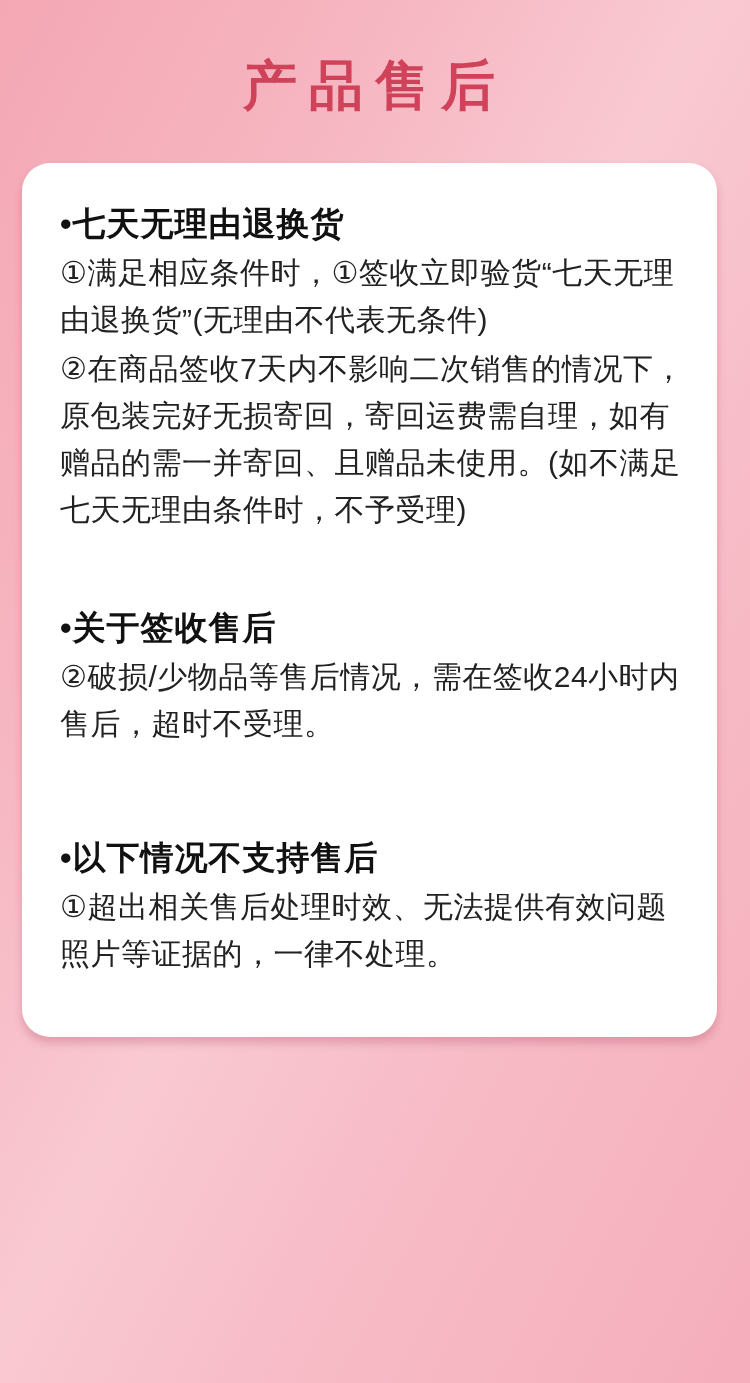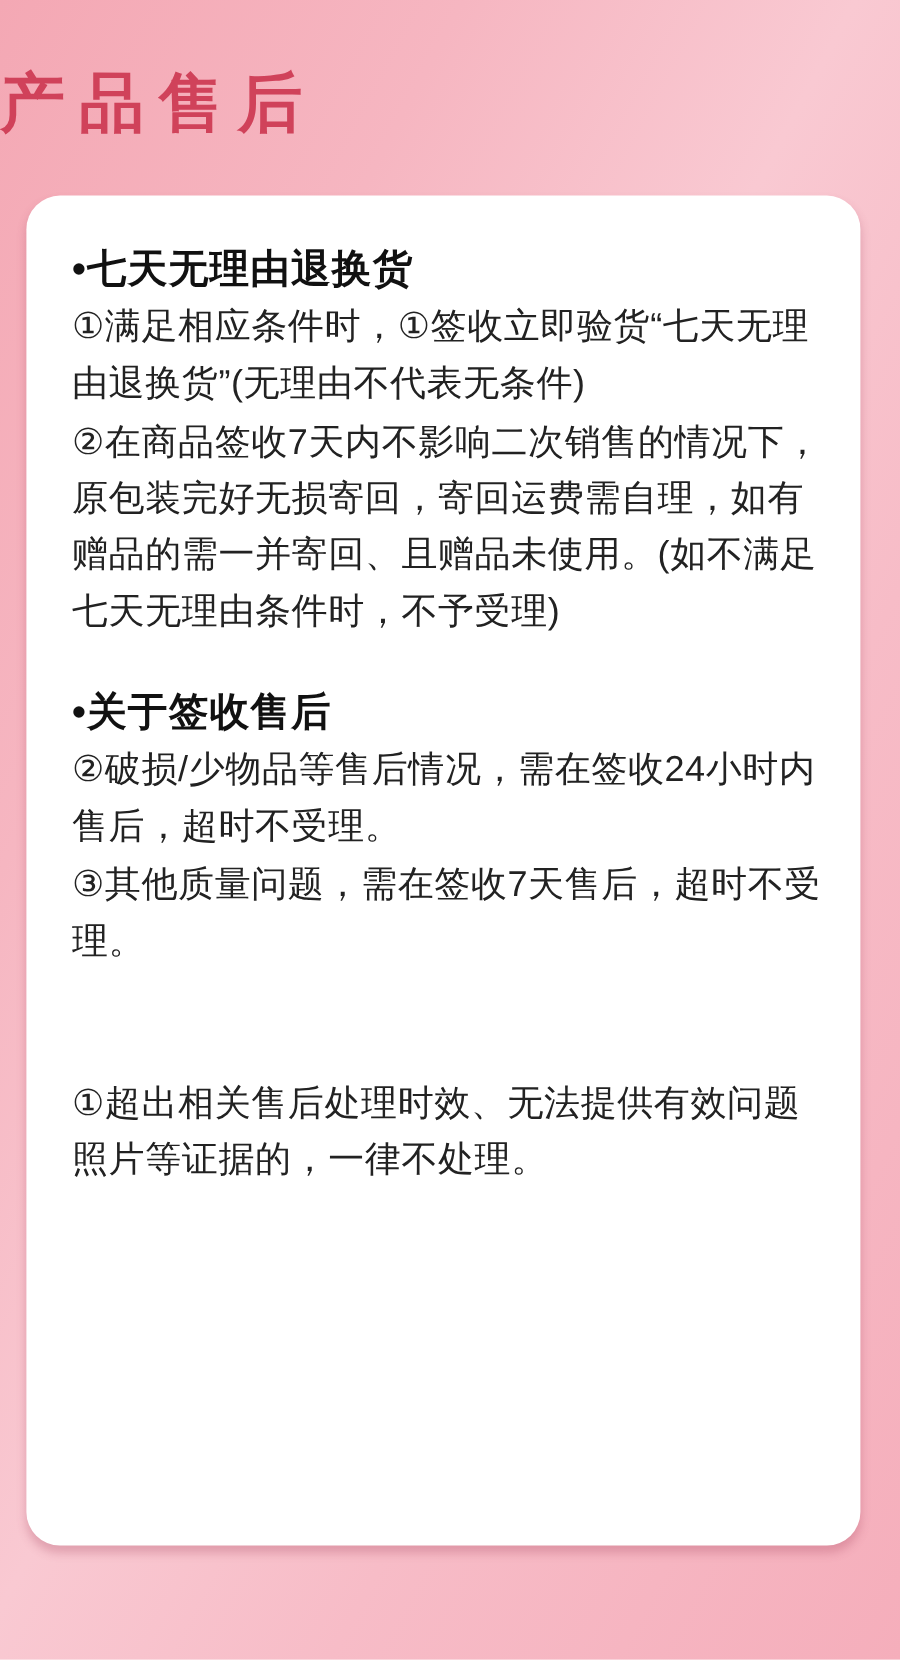--- a/index.html
+++ b/index.html
@@ -16,32 +16,33 @@
       #f9c9d2 48%,
       #f7bcc7 68%,
       #f5aebb 100%);
     font-family: "Liberation Sans", "DejaVu Sans", sans-serif;
     -webkit-font-smoothing: antialiased;
   }
   .page-title {
     margin: 0;
     padding-top: 50px;
     height: 70px;
+    text-align: center;
     font-size: 54px;
     font-weight: 700;
     letter-spacing: 12px;
     color: #d0425a;
   }
   .card {
     box-sizing: border-box;
     position: absolute;
     left: 22px;
     top: 163px;
     width: 695px;
-    height: 1125px;
+    height: 874px;
     background: #ffffff;
     border-radius: 28px;
     box-shadow: 0 6px 8px rgba(170, 70, 95, 0.30);
     padding: 38px 30px 60px 38px;
   }
   .section-heading {
     margin: 0;
     font-size: 33px;
     line-height: 46px;
     font-weight: 700;
@@ -49,40 +50,40 @@
     letter-spacing: 1px;
   }
   .section-body {
     margin: 2px 0 0 0;
     font-size: 30px;
     line-height: 47px;
     color: #222222;
     letter-spacing: 0.5px;
   }
   .section { margin: 0; }
-  .section.gap-medium { margin-top: 37px; }
+  .section.gap-medium { margin-top: 72px; }
   .section.gap-large  { margin-top: 88px; }
 </style>
 </head>
 <body>
 
 <h1 class="page-title">产品售后</h1>
 
 <div class="card">
 
   <div class="section">
     <h2 class="section-heading">•七天无理由退换货</h2>
     <p class="section-body">①满足相应条件时，①签收立即验货“七天无理由退换货”(无理由不代表无条件)</p>
     <p class="section-body">②在商品签收7天内不影响二次销售的情况下，原包装完好无损寄回，寄回运费需自理，如有赠品的需一并寄回、且赠品未使用。(如不满足七天无理由条件时，不予受理)</p>
   </div>
 
   <div class="section gap-medium">
     <h2 class="section-heading">•关于签收售后</h2>
     <p class="section-body">②破损/少物品等售后情况，需在签收24小时内售后，超时不受理。</p>
-    <p class="section-body">③其他质量问题，需在签收7天售后，超时不受理。</p>
   </div>
 
   <div class="section gap-large">
+    <h2 class="section-heading">•以下情况不支持售后</h2>
     <p class="section-body">①超出相关售后处理时效、无法提供有效问题照片等证据的，一律不处理。</p>
 
   </div>
 
 </div>
 
 </body></html>

